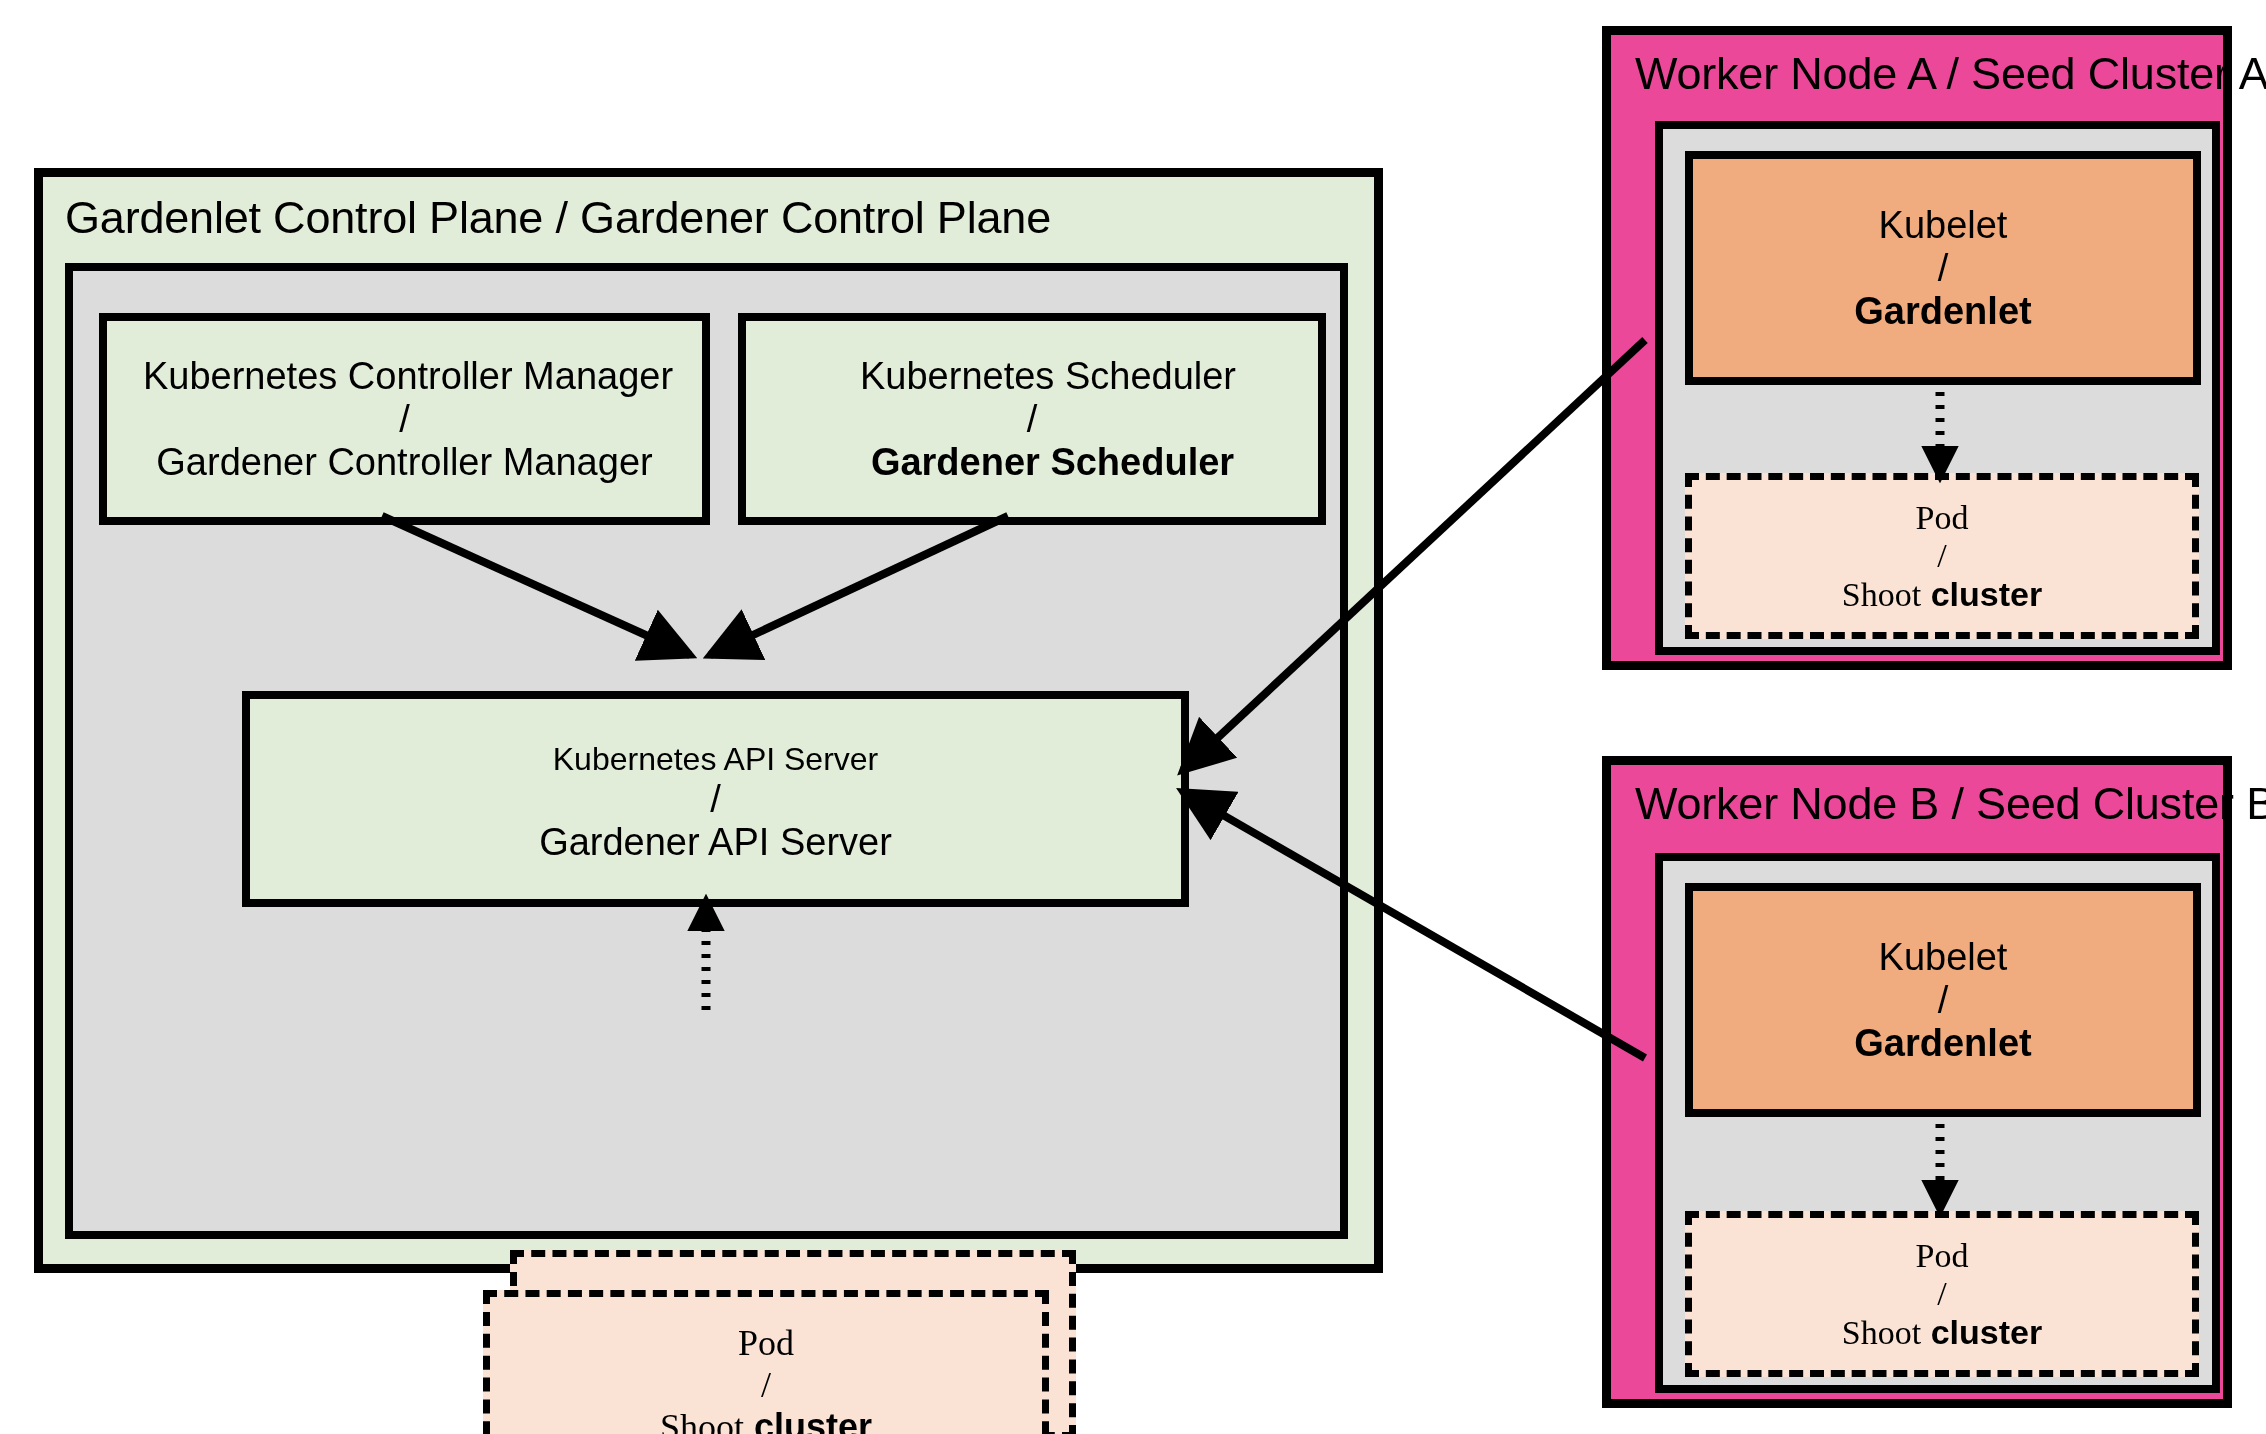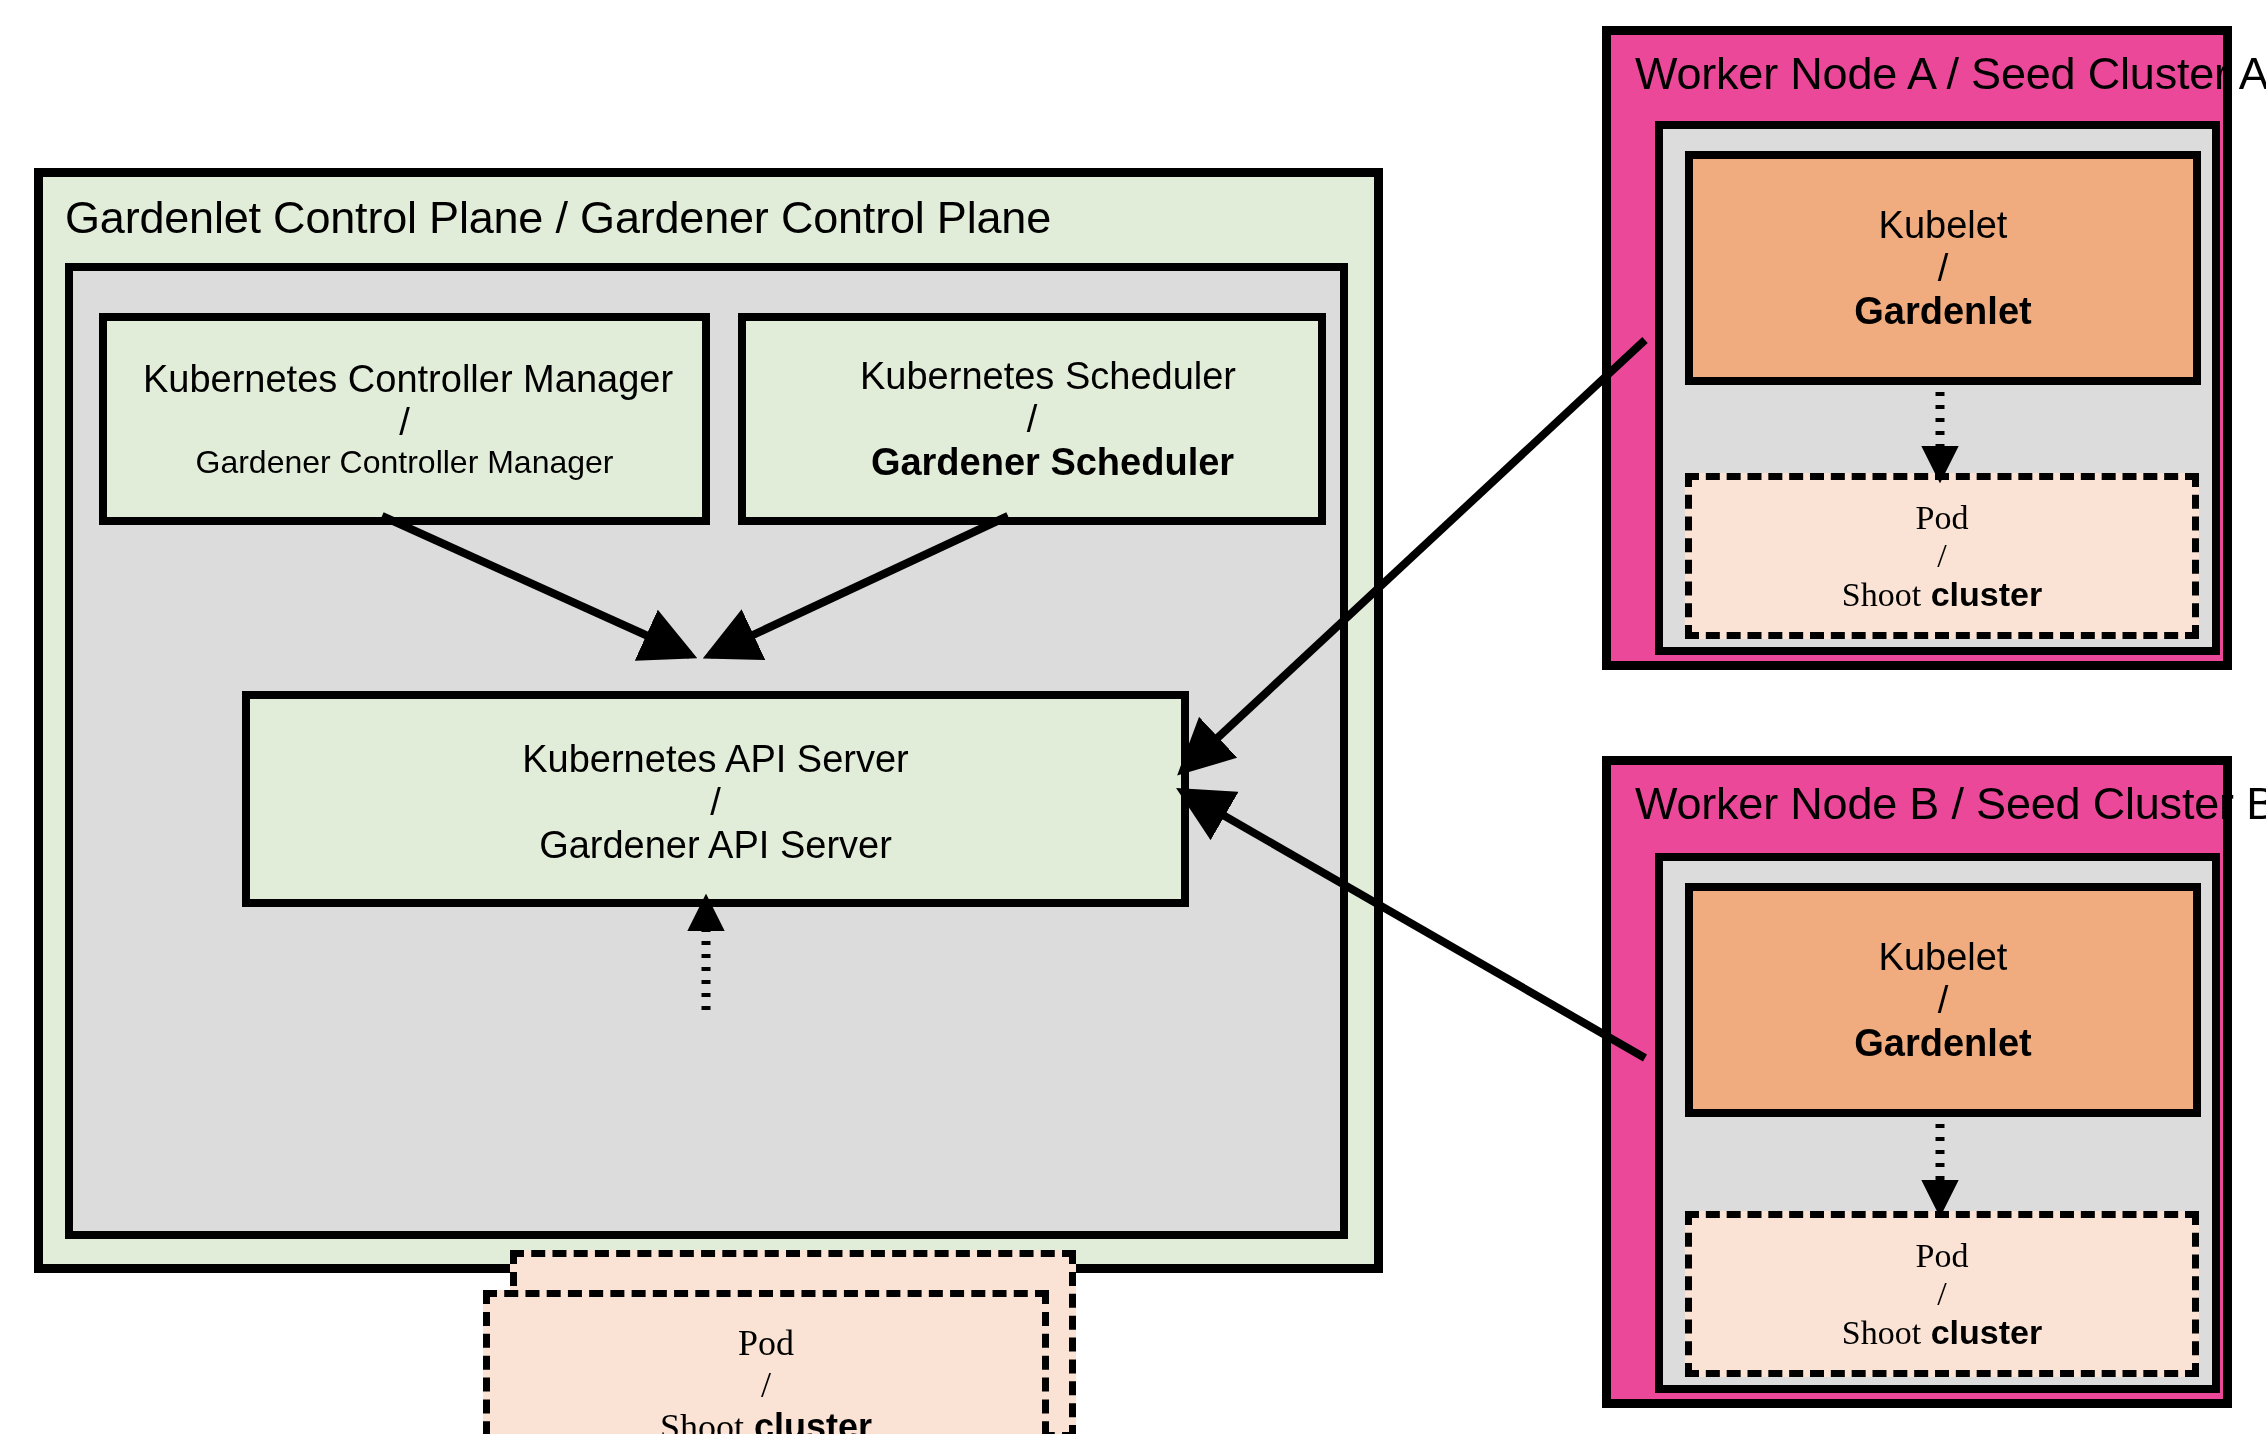--- a/index.html
+++ b/index.html
@@ -57,35 +57,35 @@
 
   <div class="box" id="cp-outer">
     <div class="lbl" id="cp-title">Gardenlet Control Plane / Gardener Control Plane</div>
 
     <div class="box" id="cp-inner">
 
       <div class="box greenbox" id="kcm">
         <div class="triple">
           <span class="r1 f-sans" style="font-size:38px;padding-left:7px;">Kubernetes Controller Manager</span>
           <span class="r2 f-sans" style="font-size:38px;">/</span>
-          <span class="r3 f-sans" style="font-size:32px;">Gardener Controller Manager</span>
+          <span class="r3 f-sans" style="font-size:38px;">Gardener Controller Manager</span>
         </div>
       </div>
 
       <div class="box greenbox" id="ksched">
         <div class="triple">
           <span class="r1 f-sans" style="font-size:38px;padding-left:32px;">Kubernetes Scheduler</span>
           <span class="r2 f-sans" style="font-size:38px;">/</span>
           <span class="r3 f-sans b" style="font-size:38px;padding-left:41px;">Gardener Scheduler</span>
         </div>
       </div>
 
       <div class="box greenbox" id="kapi">
         <div class="triple">
-          <span class="r1 f-sans" style="font-size:38px;margin-top:6px;">Kubernetes API Server</span>
+          <span class="r1 f-sans" style="font-size:32px;margin-top:6px;">Kubernetes API Server</span>
           <span class="r2 f-sans" style="font-size:38px;">/</span>
           <span class="r3 f-sans" style="font-size:38px;">Gardener API Server</span>
         </div>
       </div>
 
       <div class="box podshadow" id="cp-pod-shadow"></div>
       <div class="box podmain" id="cp-pod-main">
         <div class="triple">
           <span class="r1 mono" style="font-size:36px;">Pod</span>
           <span class="r2 mono" style="font-size:36px;">/</span>

